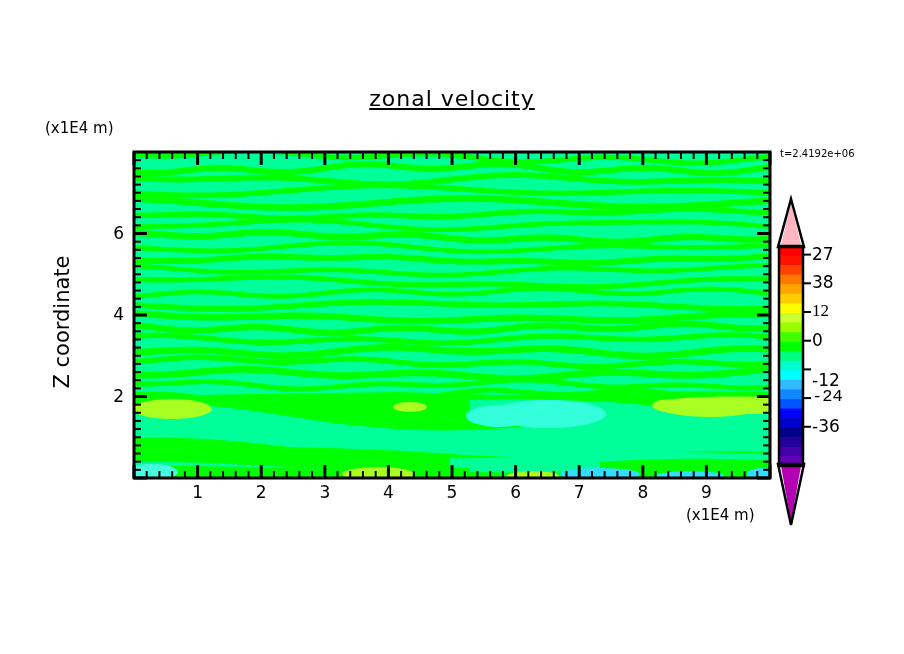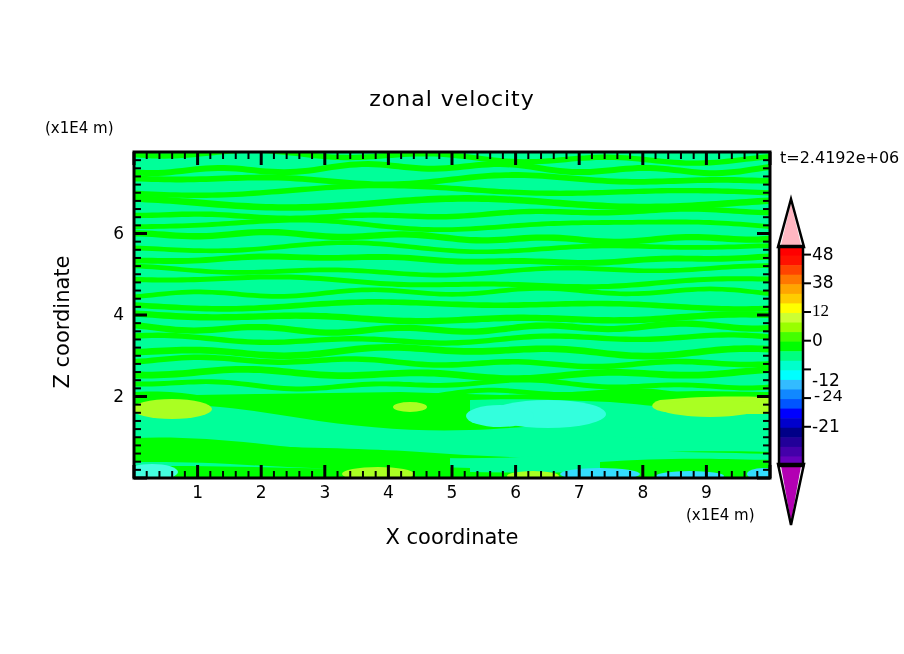--- a/index.html
+++ b/index.html
@@ -5,42 +5,41 @@
   html,body{margin:0;padding:0;}
   body{
     width:904px;height:654px;
     background:#ffffff;
     font-family:"DejaVu Sans", sans-serif;
     overflow:hidden;
     position:relative;
   }
   #stage{position:absolute;left:0;top:0;width:904px;height:654px;}
   .txt{position:absolute;color:#000;white-space:nowrap;font-family:"DejaVu Sans",sans-serif;}
-  #title{font-size:22px;letter-spacing:1px;left:0;top:86px;width:904px;text-align:center;}
+  #title{font-size:22px;letter-spacing:1px;left:0;top:86px;width:904px;text-align:center;text-decoration:underline;}
   #unit-top-left{font-size:15px;left:45px;top:119px;}
   #unit-bottom-right{font-size:15px;left:686px;top:506px;}
   #xlabel{font-size:21px;left:0;top:525px;width:904px;text-align:center;}
   #ylabel{font-size:21px;left:-38px;top:310px;width:200px;text-align:center;
           transform:rotate(-90deg);transform-origin:center center;}
-  #tstamp{font-size:16px;left:780px;top:148px;}
+  #tstamp{font-size:10px;left:780px;top:148px;}
   .tick-x{font-size:17px;text-align:center;width:40px;top:482px;}
   .tick-y{font-size:17px;text-align:right;width:40px;}
   .cb-lab{font-size:17px;left:812px;text-align:left;}
 </style>
 </head>
 <body>
 
 <div id="stage">
 
   <div class="txt" id="title">zonal velocity</div>
 
   <div class="txt" id="unit-top-left">(x1E4 m)</div>
   <div class="txt" id="unit-bottom-right">(x1E4 m)</div>
 
-  <div class="txt" id="xlabel">X coordinate</div>
   <div class="txt" id="ylabel">Z coordinate</div>
 
   <div class="txt" id="tstamp">t=2.4192e+06</div>
 
   <svg id="plot" width="904" height="654" style="position:absolute;left:0;top:0;">
     <defs>
       <clipPath id="plotclip">
           <rect x="134" y="152" width="636" height="326"></rect>
         </clipPath>
     </defs>
@@ -343,21 +342,21 @@
       <div class="txt tick-x" style="left: 559.2px;">7</div>
       <div class="txt tick-x" style="left: 622.8px;">8</div>
       <div class="txt tick-x" style="left: 686.4px;">9</div>
     </div>
   <div id="yticklabels">
       <div class="txt tick-y" style="left: 84px; top: 385.5px;">2</div>
       <div class="txt tick-y" style="left: 84px; top: 304px;">4</div>
       <div class="txt tick-y" style="left: 84px; top: 222.5px;">6</div>
     </div>
   <div id="cbticklabels">
-      <div class="txt cb-lab" style="top: 243.609px;">48</div>
+      <div class="txt cb-lab" style="top: 243.609px;">27</div>
       <div class="txt cb-lab" style="top: 272.304px;">38</div>
       <div class="txt cb-lab" style="top: 301px; font-family: Liberation Serif, serif;">12</div>
       <div class="txt cb-lab" style="top: 329.696px;">0</div>
       <div class="txt cb-lab" style="top: 358.391px; margin-top: 12px;">-12</div>
       <div class="txt cb-lab" style="top: 387.087px; font-family: Liberation Mono, monospace;">-24</div>
-      <div class="txt cb-lab" style="top: 415.783px;">-21</div>
+      <div class="txt cb-lab" style="top: 415.783px;">-36</div>
     </div>
 </div>
 
 </body></html>

